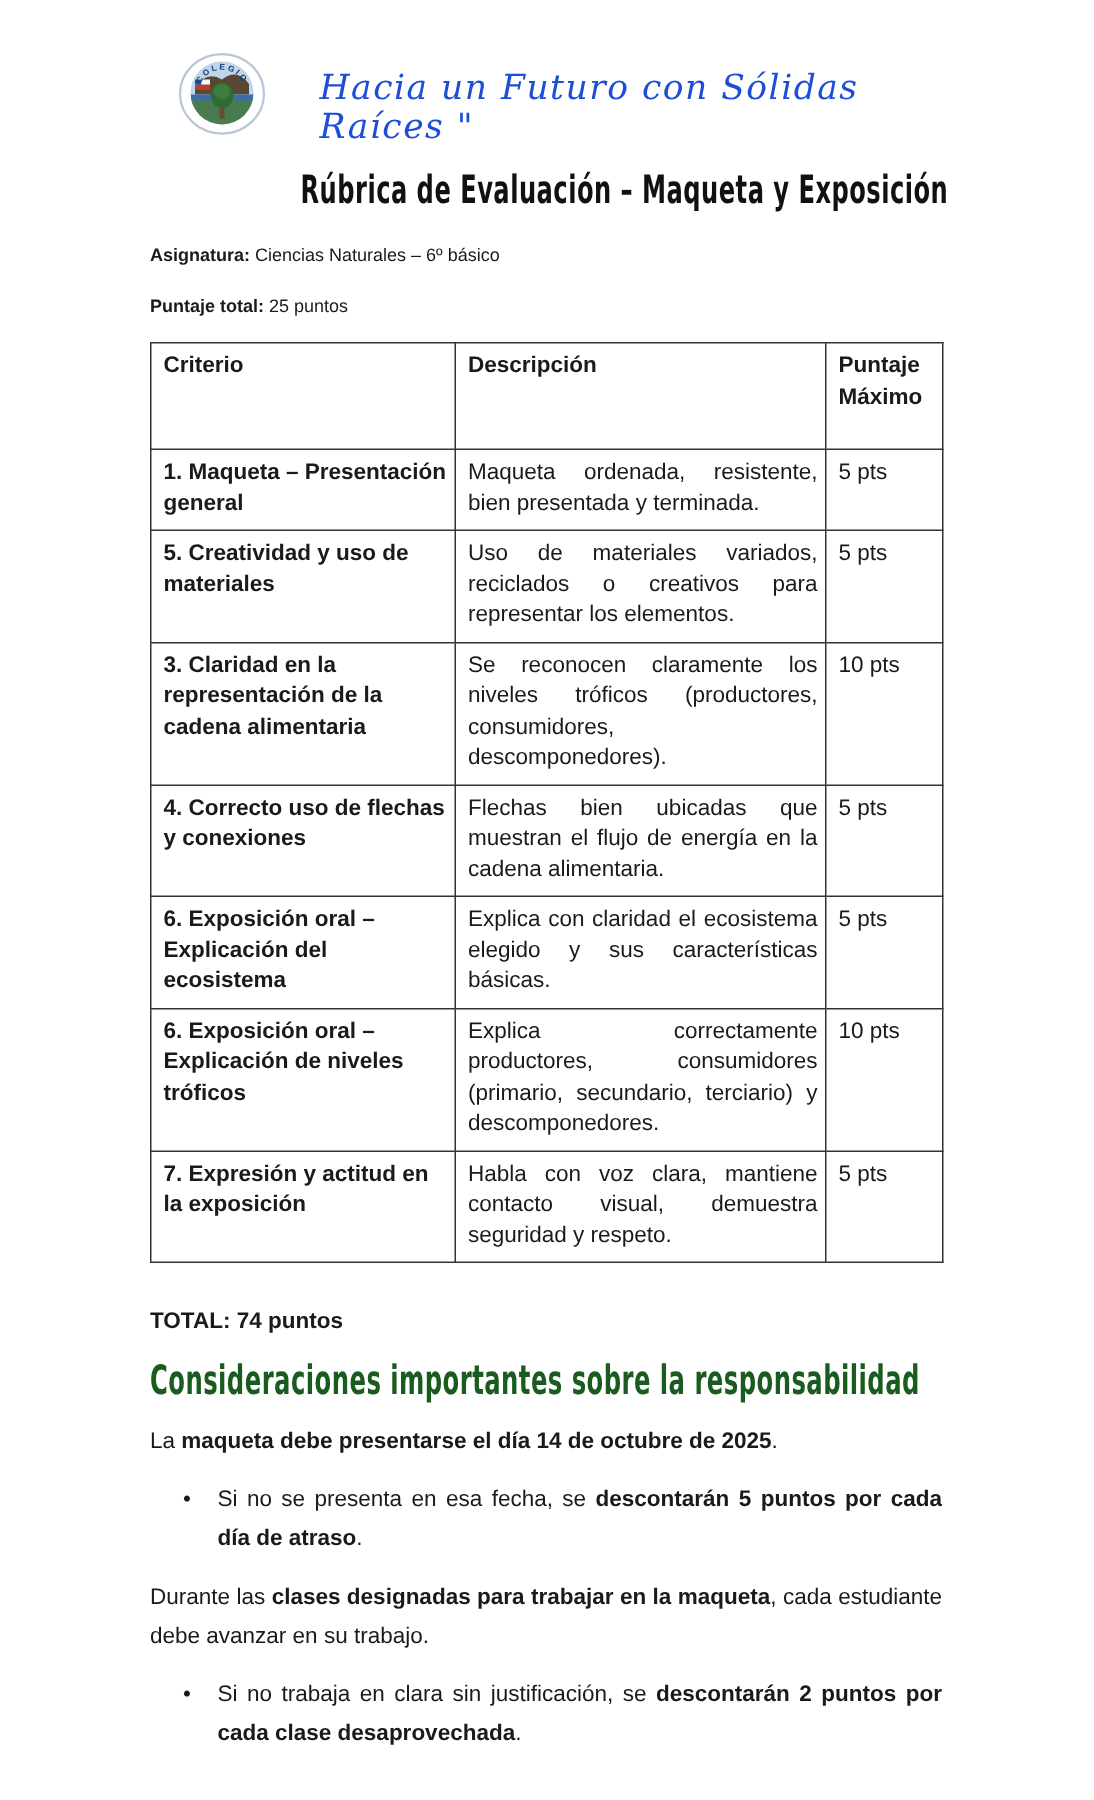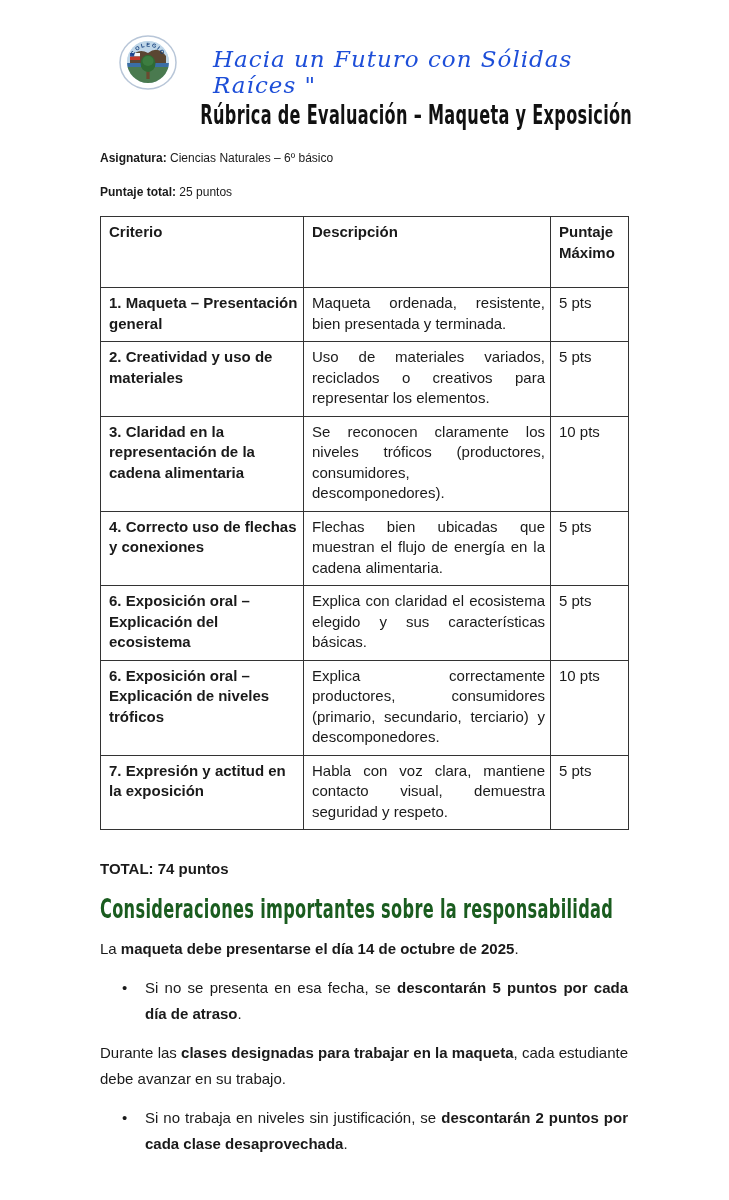--- a/index.html
+++ b/index.html
@@ -13,21 +13,21 @@
   }
   
   .logo{position:absolute;left:119px;top:35px;}
   .motto{
     position:absolute;left:213px;top:46px;width:400px;
     font-family:"DejaVu Serif",serif;
     font-style:italic;font-size:23px;letter-spacing:1px;
     color:#1d4ed8;
   }
   
-  .content{position:absolute;left:100px;top:100px;width:528px;}
+  .content{position:absolute;left:100px;top:112px;width:528px;}
   .doc-title{
     margin:0 0 18px 0;width:528px;text-align:center;
     font-size:26px;font-weight:bold;color:#111;
     transform:scaleX(0.62);transform-origin:center center;
     white-space:nowrap;letter-spacing:0.5px;
     font-family:"DejaVu Sans",sans-serif;
   }
   .meta{margin:0 0 13px 0;font-size:12px;line-height:21px;}
   .meta b{font-weight:bold;}
   
@@ -120,21 +120,21 @@
         </tr>
       </thead>
       <tbody>
   <tr>
     <td class="crit">1. Maqueta – Presentación general</td>
     <td class="desc">Maqueta ordenada, resistente, bien presentada y terminada.</td>
     <td class="pts">5 pts</td>
   </tr>
 
   <tr>
-    <td class="crit">2. Creatividad y uso de materiales</td>
+    <td class="crit">5. Creatividad y uso de materiales</td>
     <td class="desc">Uso de materiales variados, reciclados o creativos para representar los elementos.</td>
     <td class="pts">5 pts</td>
   </tr>
 
   <tr>
     <td class="crit">3. Claridad en la representación de la cadena alimentaria</td>
     <td class="desc">Se reconocen claramente los niveles tróficos (productores, consumidores, descomponedores).</td>
     <td class="pts">10 pts</td>
   </tr>
 
@@ -165,17 +165,17 @@
     </table>
 
     <p class="total-line">TOTAL: 74 puntos</p>
 
     <h2 class="section-heading"><span class="condensed">Consideraciones importantes sobre la responsabilidad</span></h2>
 
     <div>
         <div class="body-paragraph"><span>La </span><b>maqueta debe presentarse el día 14 de octubre de 2025</b><span>.</span></div>
         <div class="bullet-item"><span class="bullet-marker">•</span><span>Si no se presenta en esa fecha, se </span><b>descontarán 5 puntos por cada día de atraso</b><span>.</span></div>
         <div class="body-paragraph"><span>Durante las </span><b>clases designadas para trabajar en la maqueta</b><span>, cada estudiante debe avanzar en su trabajo.</span></div>
-        <div class="bullet-item"><span class="bullet-marker">•</span><span>Si no trabaja en niveles sin justificación, se </span><b>descontarán 2 puntos por cada clase desaprovechada</b><span>.</span></div>
+        <div class="bullet-item"><span class="bullet-marker">•</span><span>Si no trabaja en clara sin justificación, se </span><b>descontarán 2 puntos por cada clase desaprovechada</b><span>.</span></div>
       </div>
 
   </div>
 </div>
 
 </body></html>

